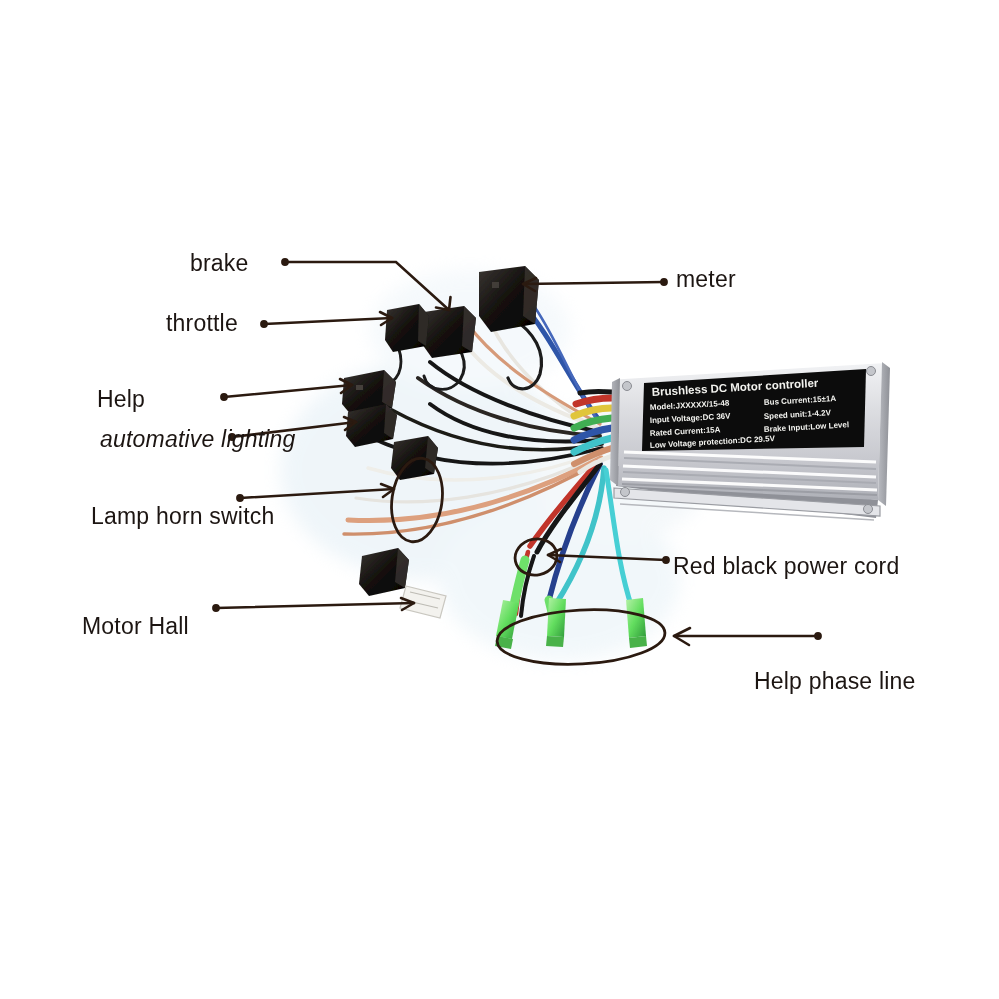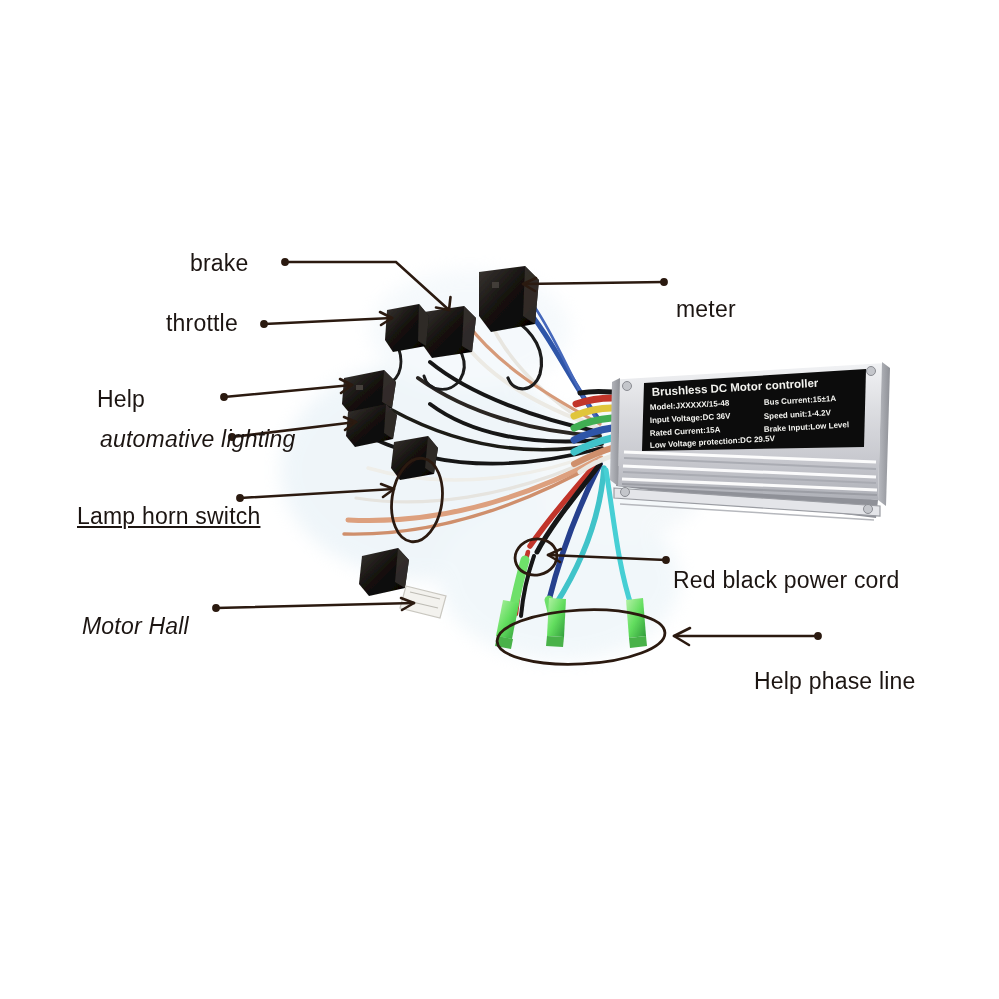--- a/index.html
+++ b/index.html
@@ -37,24 +37,24 @@
     left: 0;
     top: 0;
     width: 999px;
     height: 999px;
     pointer-events: none;
   }
   .lbl-brake      { left: 190px; top: 252px; }
   .lbl-throttle   { left: 166px; top: 312px; }
   .lbl-help       { left: 97px; top: 388px; }
   .lbl-autolight  { left: 100px; top: 428px; font-style: italic; }
-  .lbl-lamphorn   { left: 77px;  top: 505px; text-decoration: underline; }
-  .lbl-motorhall  { left: 82px;  top: 615px; font-style: italic; }
-  .lbl-meter      { left: 676px; top: 268px; margin-top: 30px; }
-  .lbl-redblack   { left: 673px; top: 555px; margin-top: 14px; }
+  .lbl-lamphorn   { left: 91px;  top: 505px; }
+  .lbl-motorhall  { left: 82px;  top: 615px; }
+  .lbl-meter      { left: 676px; top: 268px; }
+  .lbl-redblack   { left: 673px; top: 555px; }
   .lbl-phaseline  { left: 754px; top: 670px; }
 
   .ctrl-text {
     font-family: "Liberation Sans", sans-serif;
     fill: #f2f2ee;
     font-weight: 700;
   }
 </style>
 </head>
 <body>

